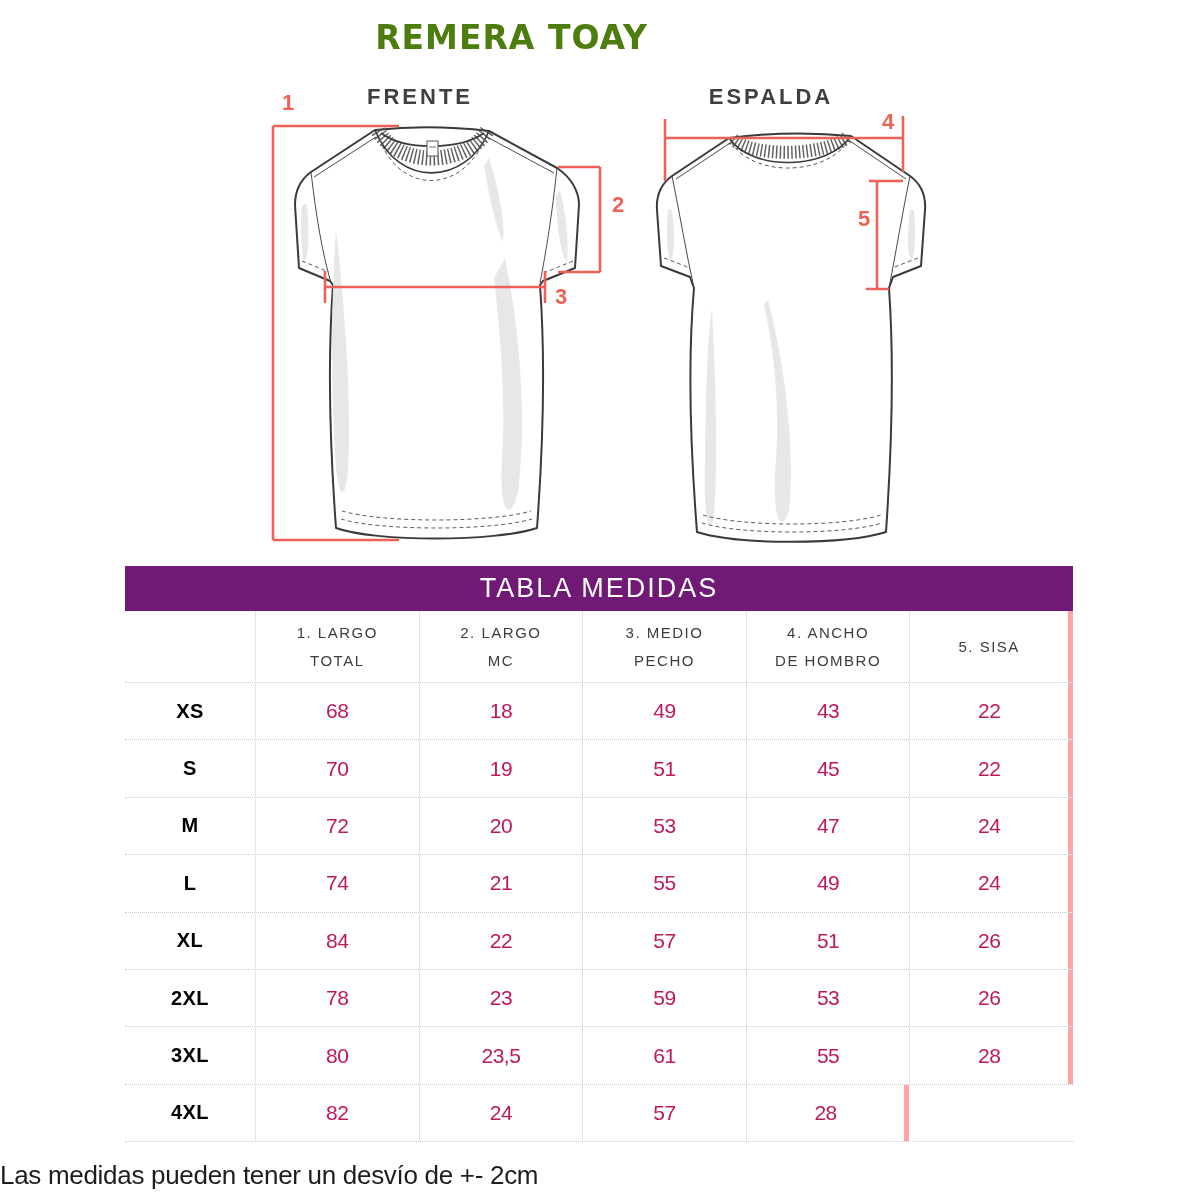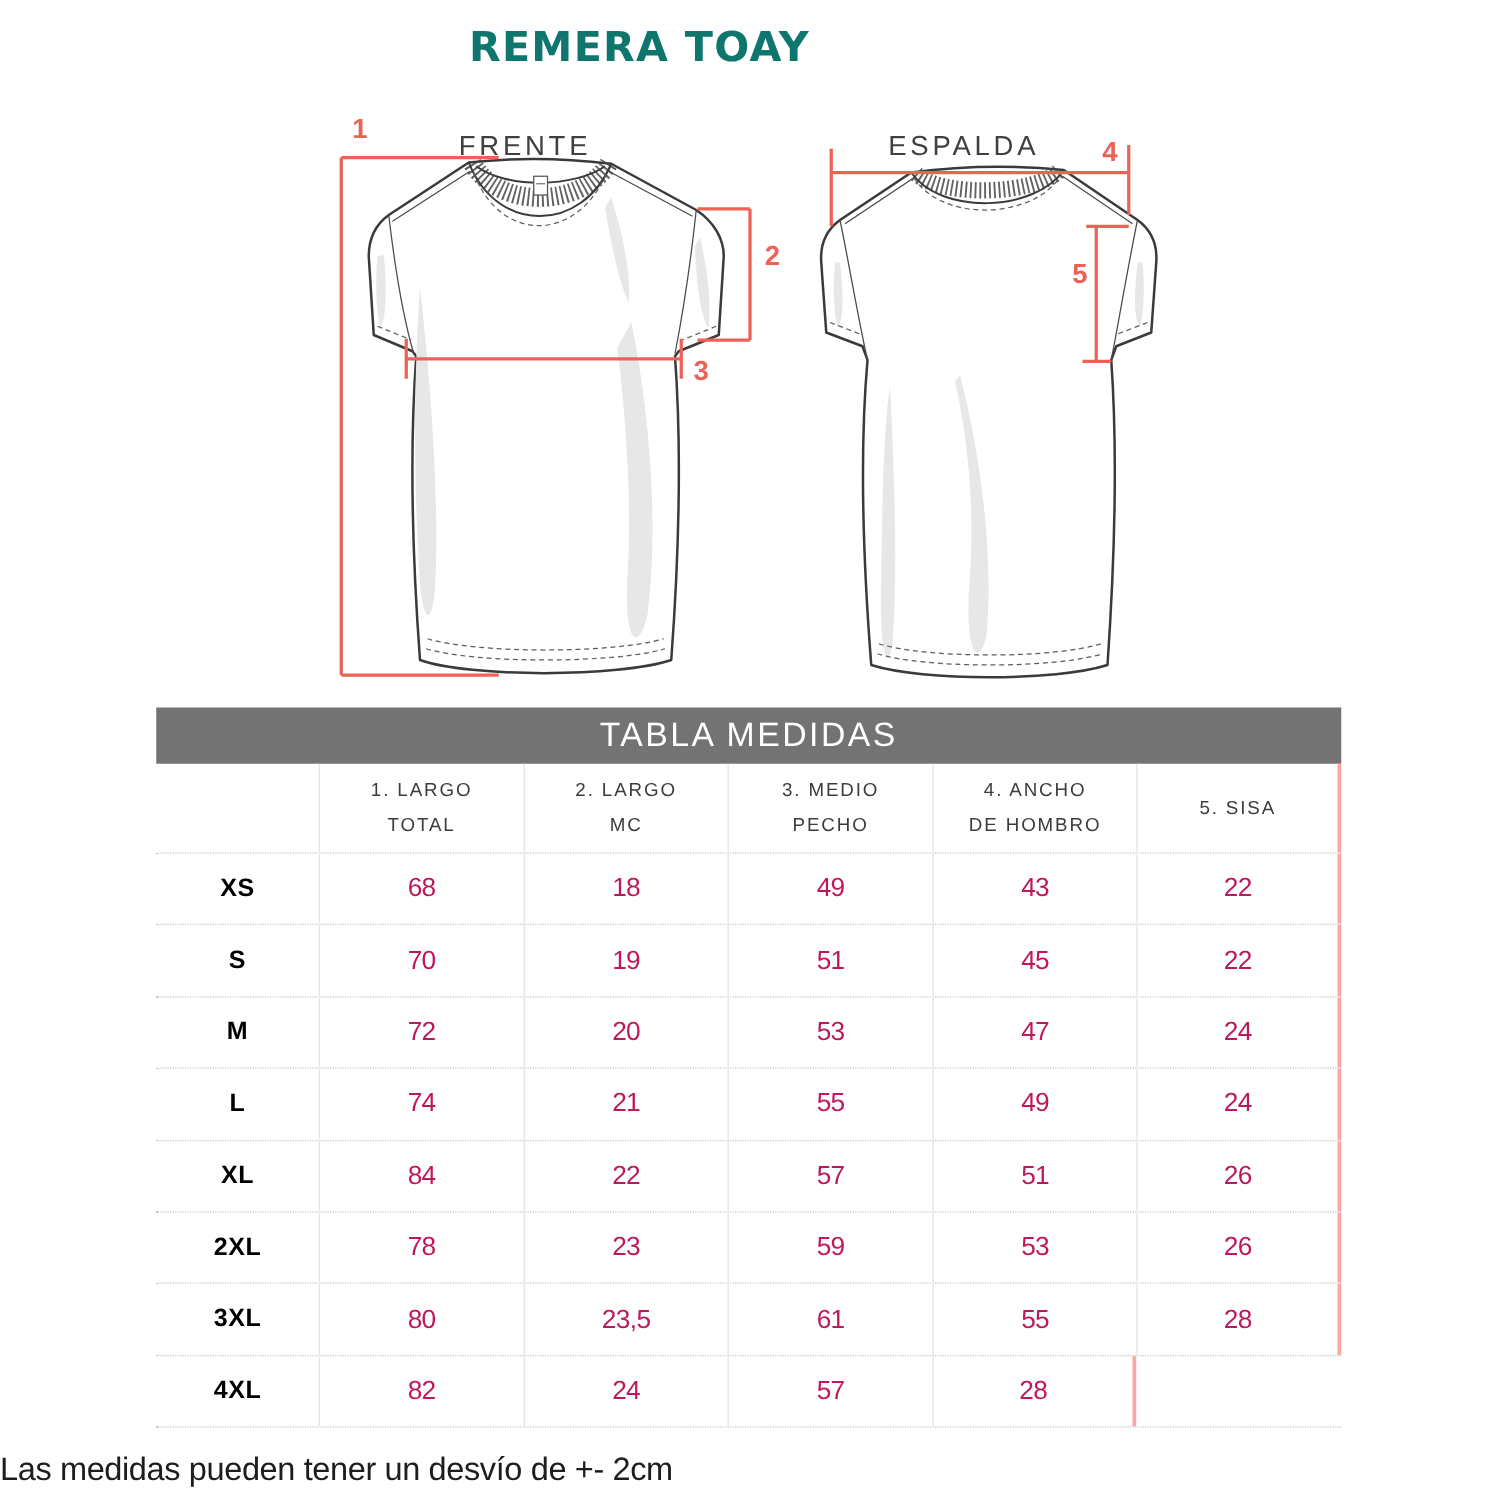--- a/index.html
+++ b/index.html
@@ -1,40 +1,40 @@
 <!DOCTYPE html>
 <html><head>
 <meta charset="utf-8">
 <style>
   html,body{margin:0;padding:0;background:#ffffff;}
   body{width:1200px;height:1200px;position:relative;overflow:hidden;
        font-family:"Liberation Sans",sans-serif;color:#222;}
 
   .page-title{position:absolute;top:18px;left:0;width:1023px;text-align:center;
     font-family:"DejaVu Sans",sans-serif;font-weight:bold;font-size:33px;
-    letter-spacing:1px;color:#0f766e;}
+    letter-spacing:1px;color:#4d7c0f;}
 
   .view-label{position:absolute;top:84px;transform:translateX(-50%);
-    font-size:22px;letter-spacing:3px;color:#3f3f3f;font-weight:400;margin-top:20px;}
+    font-size:22px;letter-spacing:3px;color:#3f3f3f;font-weight:700;}
   .view-label.front{left:420px;}
   .view-label.back{left:771px;}
 
   svg.diagram{position:absolute;top:0;left:0;}
 
   
   .size-table{position:absolute;left:125px;top:566px;width:948px;}
-  .banner{height:45px;background:#737373;display:flex;align-items:center;justify-content:center;}
+  .banner{height:45px;background:#701a75;display:flex;align-items:center;justify-content:center;}
   .banner span{color:#ffffff;font-size:27px;letter-spacing:2px;font-weight:400;}
   .grid-row{display:grid;grid-template-columns:130px repeat(5,1fr);}
   .thead{height:71px;}
   .trow{height:56.4px;border-top:1px dotted #c9c9c9;}
   .tbody-end{border-top:1px dotted #c9c9c9;height:0;}
   .cell{display:flex;flex-direction:column;align-items:center;justify-content:center;text-align:center;}
   .cell.v{border-left:1px solid #e4e4e4;}
-  .cell.last{border-right:3px solid #fca5a5;}
+  .cell.last{border-right:5px solid #fca5a5;}
   .head-cell{font-size:15px;letter-spacing:1.5px;color:#3c3c3c;line-height:1.85;}
   .size-cell{font-weight:bold;font-size:20px;color:#000000;letter-spacing:0.5px;}
   .val-cell{font-size:21px;color:#be185d;letter-spacing:-0.5px;}
 
   .footer-note{position:absolute;top:1160px;left:0;width:1200px;text-align:left;
     font-size:26px;color:#1d1d1d;letter-spacing:-0.3px;}
 
   
   .outline{fill:#ffffff;stroke:#3a3a3a;stroke-width:2;stroke-linejoin:round;}
   .seam{fill:none;stroke:#4a4a4a;stroke-width:1;}

